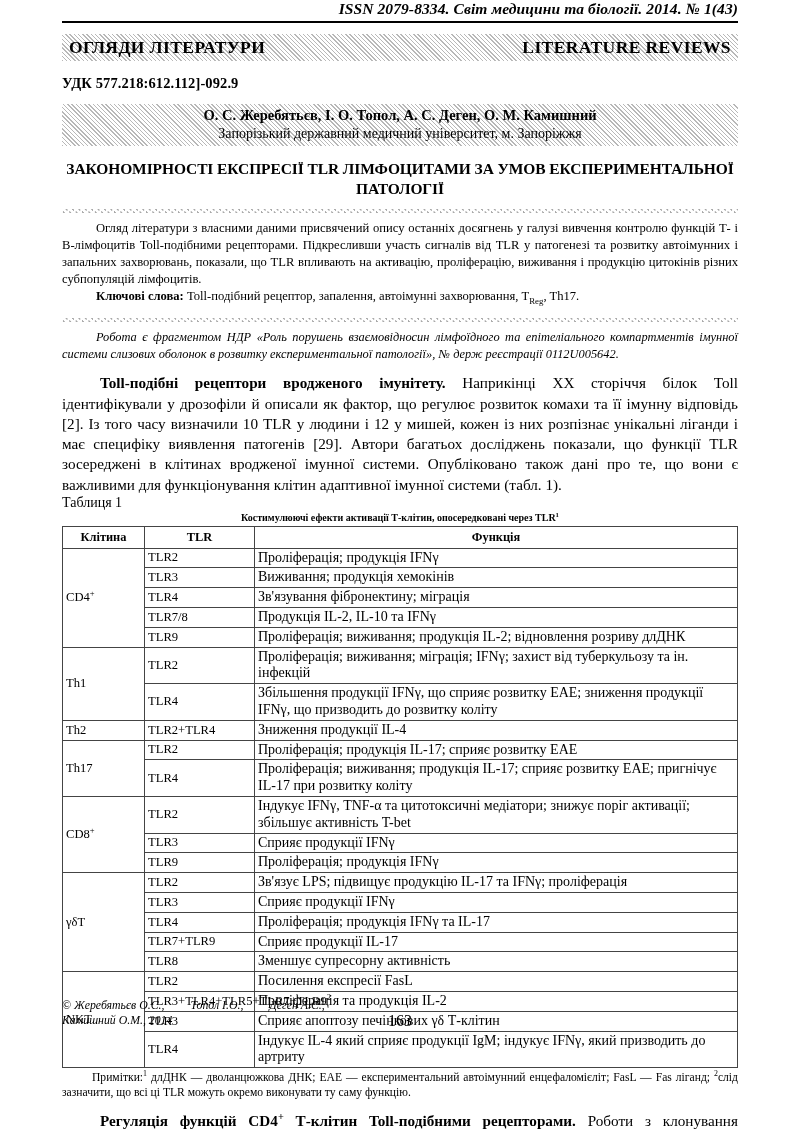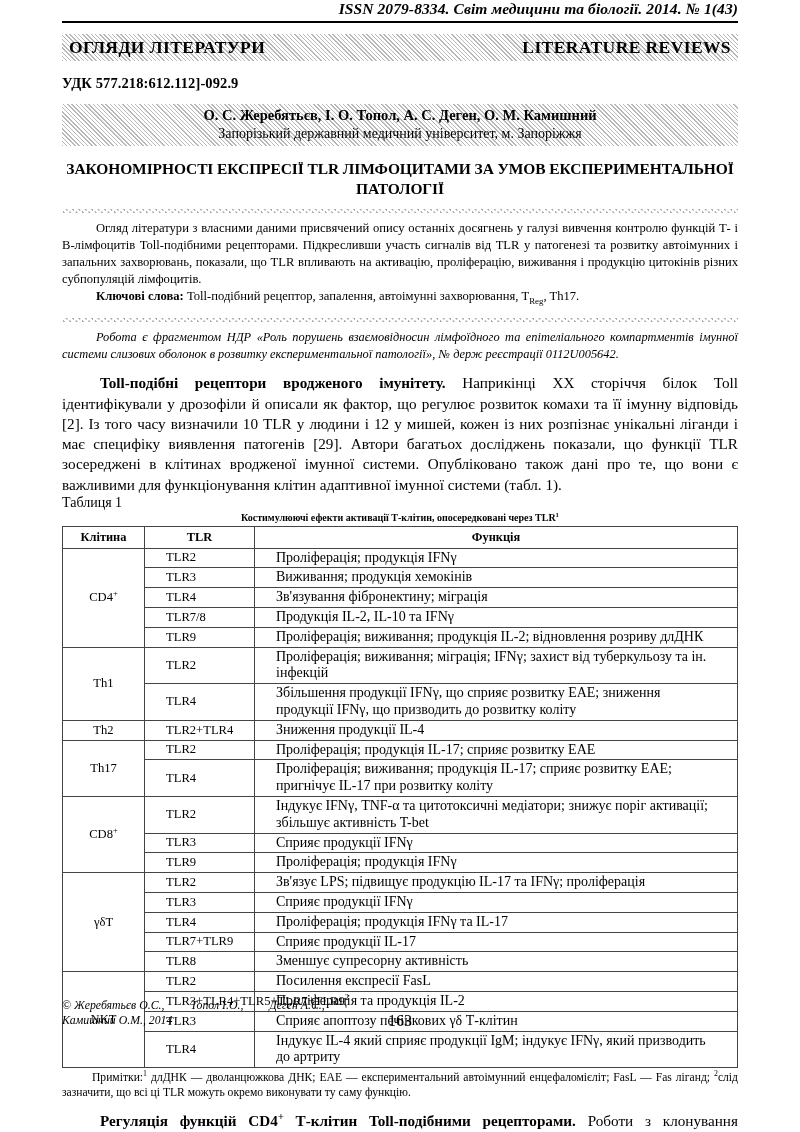--- a/index.html
+++ b/index.html
@@ -158,32 +158,32 @@
 
   
   table.tlr {
     width: 100%;
     border-collapse: collapse;
     table-layout: fixed;
     font-size: 11.9px;
   }
   table.tlr th, table.tlr td {
     border: 1px solid #444;
-    padding: 1px 21px;
+    padding: 1px 3px;
     vertical-align: middle;
     line-height: 1.2;
   }
   table.tlr th {
     text-align: center;
     font-weight: bold;
     font-size: 12.4px;
     padding: 3px 4px;
   }
   td.cellname {
-    text-align: center;
+    text-align: left;
     font-size: 12.6px;
   }
   td.tlrname {
     text-align: left;
     font-size: 12.6px;
     padding-left: 6px;
   }
   td.func {
     text-align: left;
     padding-left: 5px;

